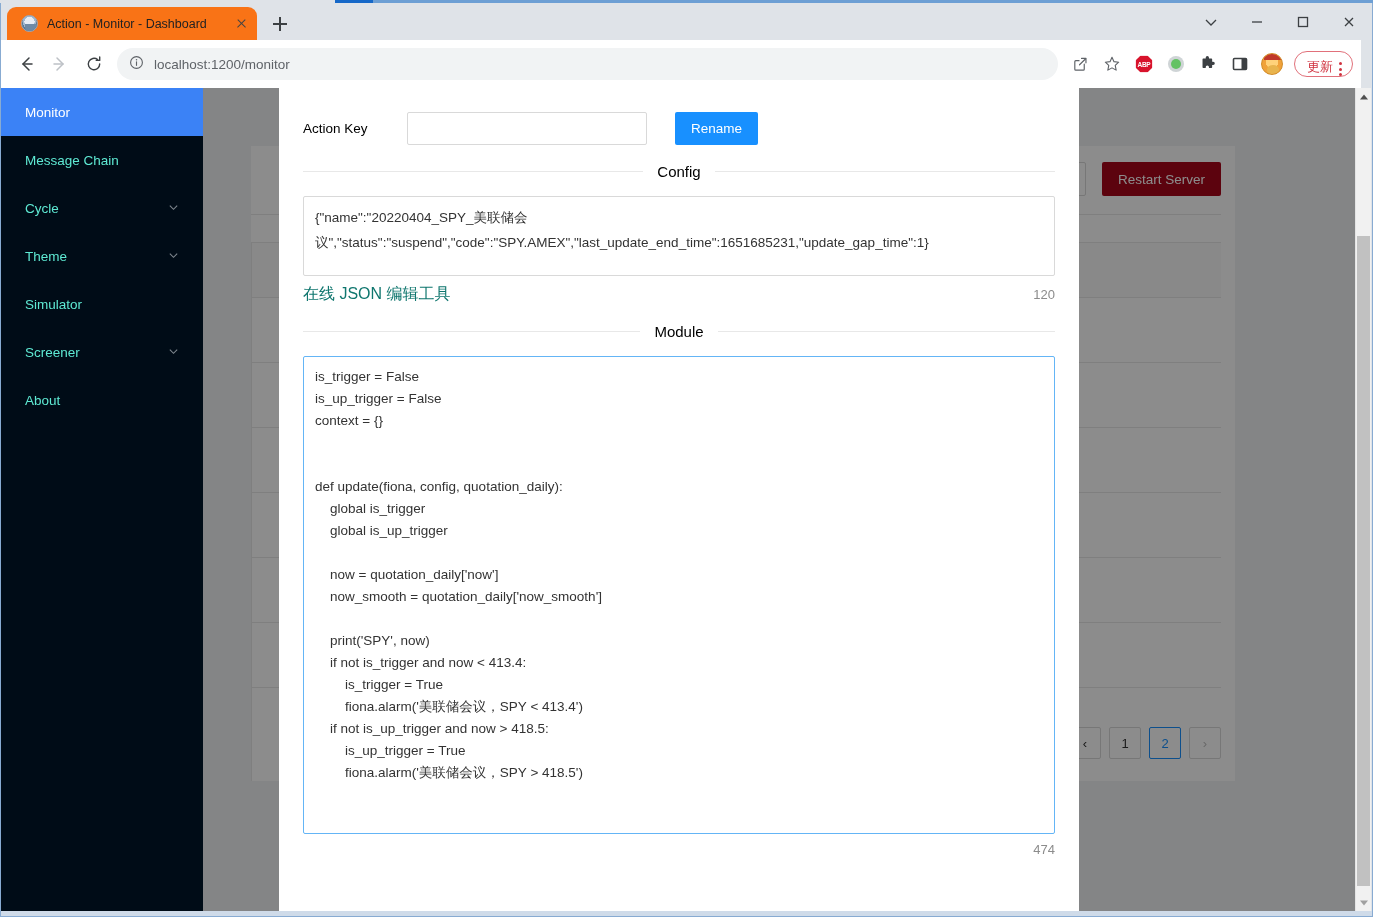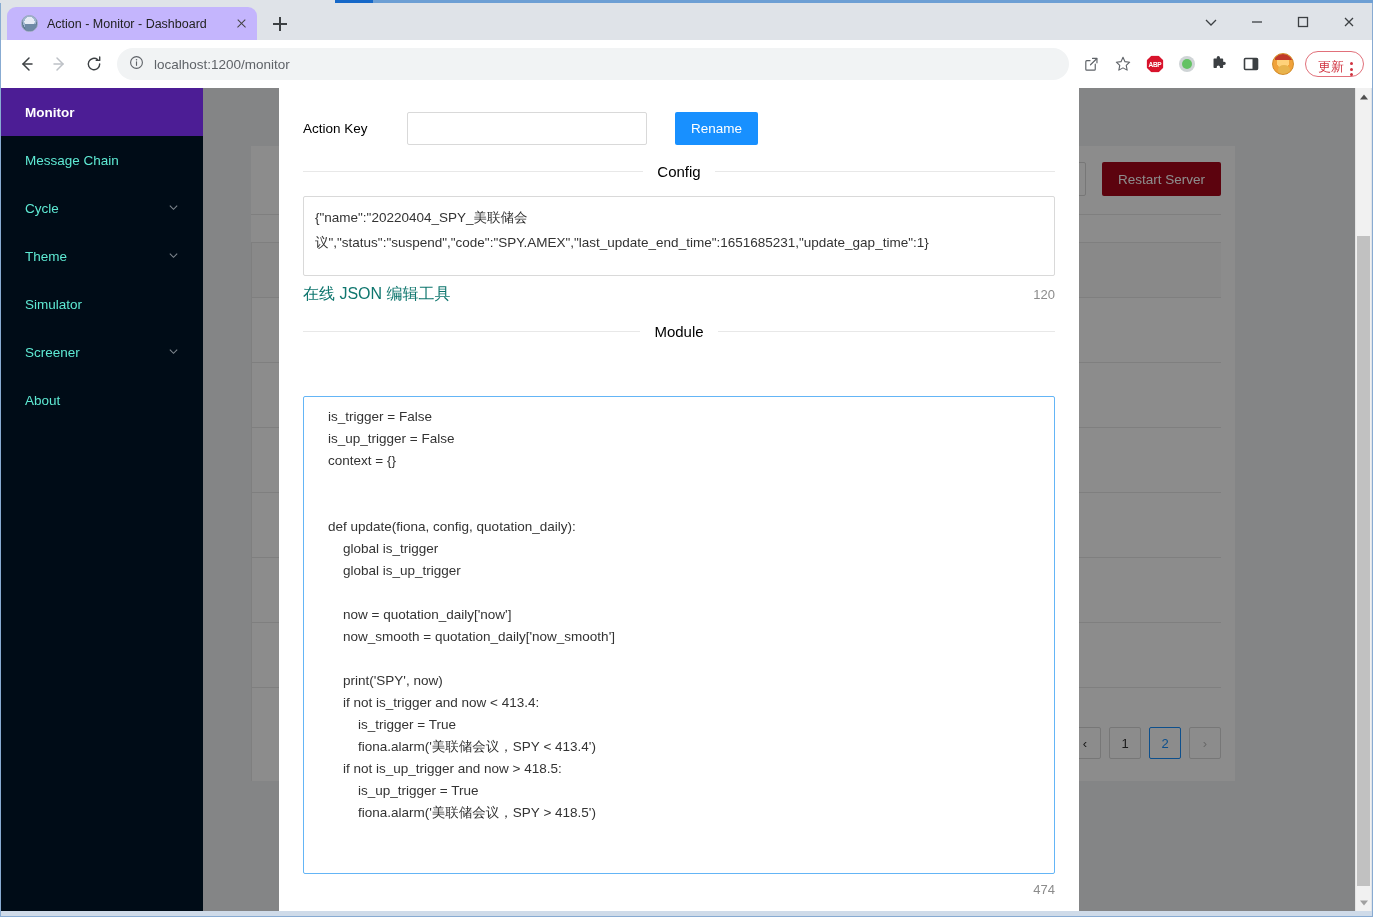--- a/index.html
+++ b/index.html
@@ -30,21 +30,21 @@
     background: #dfe3e8;
   }
 
   
   .tabstrip {
     position: absolute; left: 0; top: 0; right: 0; height: 37px;
     background: #dfe3e8;
   }
   .tab {
     position: absolute; left: 6px; top: 4px; width: 250px; height: 33px;
-    background: #c4b5fd;
+    background: #f97316;
     border-radius: 9px 9px 0 0;
     display: flex; align-items: center; padding: 0 6px 0 14px;
   }
   .tab-favicon {
     width: 17px; height: 17px; border-radius: 50%;
     background: radial-gradient(circle at 50% 38%, #e7ecf5 0 42%, #9fb6cf 43% 58%, #5d7893 59% 100%);
     border: 1px solid #9aa9bb;
     flex: 0 0 auto;
     position: relative; overflow: hidden;
   }
@@ -73,21 +73,21 @@
   }
   .tab-new::before { left: 6px; top: 11px; width: 14px; height: 1.6px; }
   .tab-new::after  { left: 12.2px; top: 5px; width: 1.6px; height: 14px; }
 
   .wincontrols { position: absolute; right: 0; top: 0; height: 37px; display: flex; }
   .wc { width: 46px; height: 37px; position: relative; cursor: pointer; }
   .wc svg { position: absolute; left: 50%; top: 50%; transform: translate(-50%, -50%); }
 
   
   .toolbar {
-    position: absolute; left: 0; top: 37px; right: 0; height: 48px;
+    position: absolute; left: 0; top: 37px; right: 11px; height: 48px;
     background: #fff; display: flex; align-items: center; padding: 0 8px;
   }
   .nav-btn { width: 34px; height: 34px; position: relative; cursor: pointer; flex: 0 0 auto; }
   .nav-btn svg { position: absolute; left: 50%; top: 50%; transform: translate(-50%,-50%); }
   .omnibox {
     flex: 1 1 auto; height: 32px; margin: 0 8px 0 6px;
     background: #f1f3f4; border-radius: 16px;
     display: flex; align-items: center; padding: 0 12px;
   }
   .omnibox .info-ico { flex: 0 0 auto; margin-right: 10px; }
@@ -132,21 +132,21 @@
     background: #fff; overflow: hidden;
   }
   .sidebar {
     position: absolute; left: 0; top: 0; width: 202px; bottom: 0;
     background: #000c17; padding-top: 0;
   }
   .side-item {
     height: 48px; display: flex; align-items: center; padding: 0 24px;
     color: #5eead4; font-size: 13.5px; cursor: pointer; justify-content: space-between;
   }
-  .side-item.active { background: #4c1d95; color: #fff; font-weight: bold; }
+  .side-item.active { background: #3b82f6; color: #fff; }
   .side-item .chev { opacity: .75; }
 
   .overlay {
     position: absolute; left: 202px; top: 0; right: 0; bottom: 0;
     background: rgba(0,0,0,.45);
   }
 
   
   .bgpage {
     position: absolute; left: 202px; top: 0; right: 0; bottom: 0;
@@ -214,24 +214,23 @@
   .ta-config {
     width: 100%; height: 80px; border: 1px solid #d9d9d9; border-radius: 2px;
     padding: 8px 11px; font-size: 13.5px; color: #333; line-height: 25px;
     resize: none; font-family: "Liberation Sans", sans-serif; outline: none;
   }
   .under-row { display: flex; justify-content: space-between; align-items: center; margin-top: 4px; }
   .json-link { font-size: 16px; color: #0f766e; text-decoration: none; cursor: pointer; }
   .count { font-size: 13px; color: #8c8c8c; }
   .ta-module {
     width: 100%; height: 478px; border: 1px solid #64b5f6; border-radius: 2px;
-    padding: 9px 24px; font-size: 13.5px; color: #333; line-height: 22px;
+    padding: 9px 11px; font-size: 13.5px; color: #333; line-height: 22px;
     resize: none; font-family: "Liberation Sans", sans-serif; outline: none;
     white-space: pre;
-    margin-top: 40px;
   }
 
   
   .scrollbar {
     position: absolute; right: 1px; top: 85px; width: 16px; bottom: 5px;
     background: #f1f1f1; border-left: 1px solid #e4e4e4;
   }
   .sb-arrow { height: 17px; position: relative; cursor: pointer; }
   .sb-arrow::after {
     content: ""; position: absolute; left: 50%; top: 50%; transform: translate(-50%,-50%);

